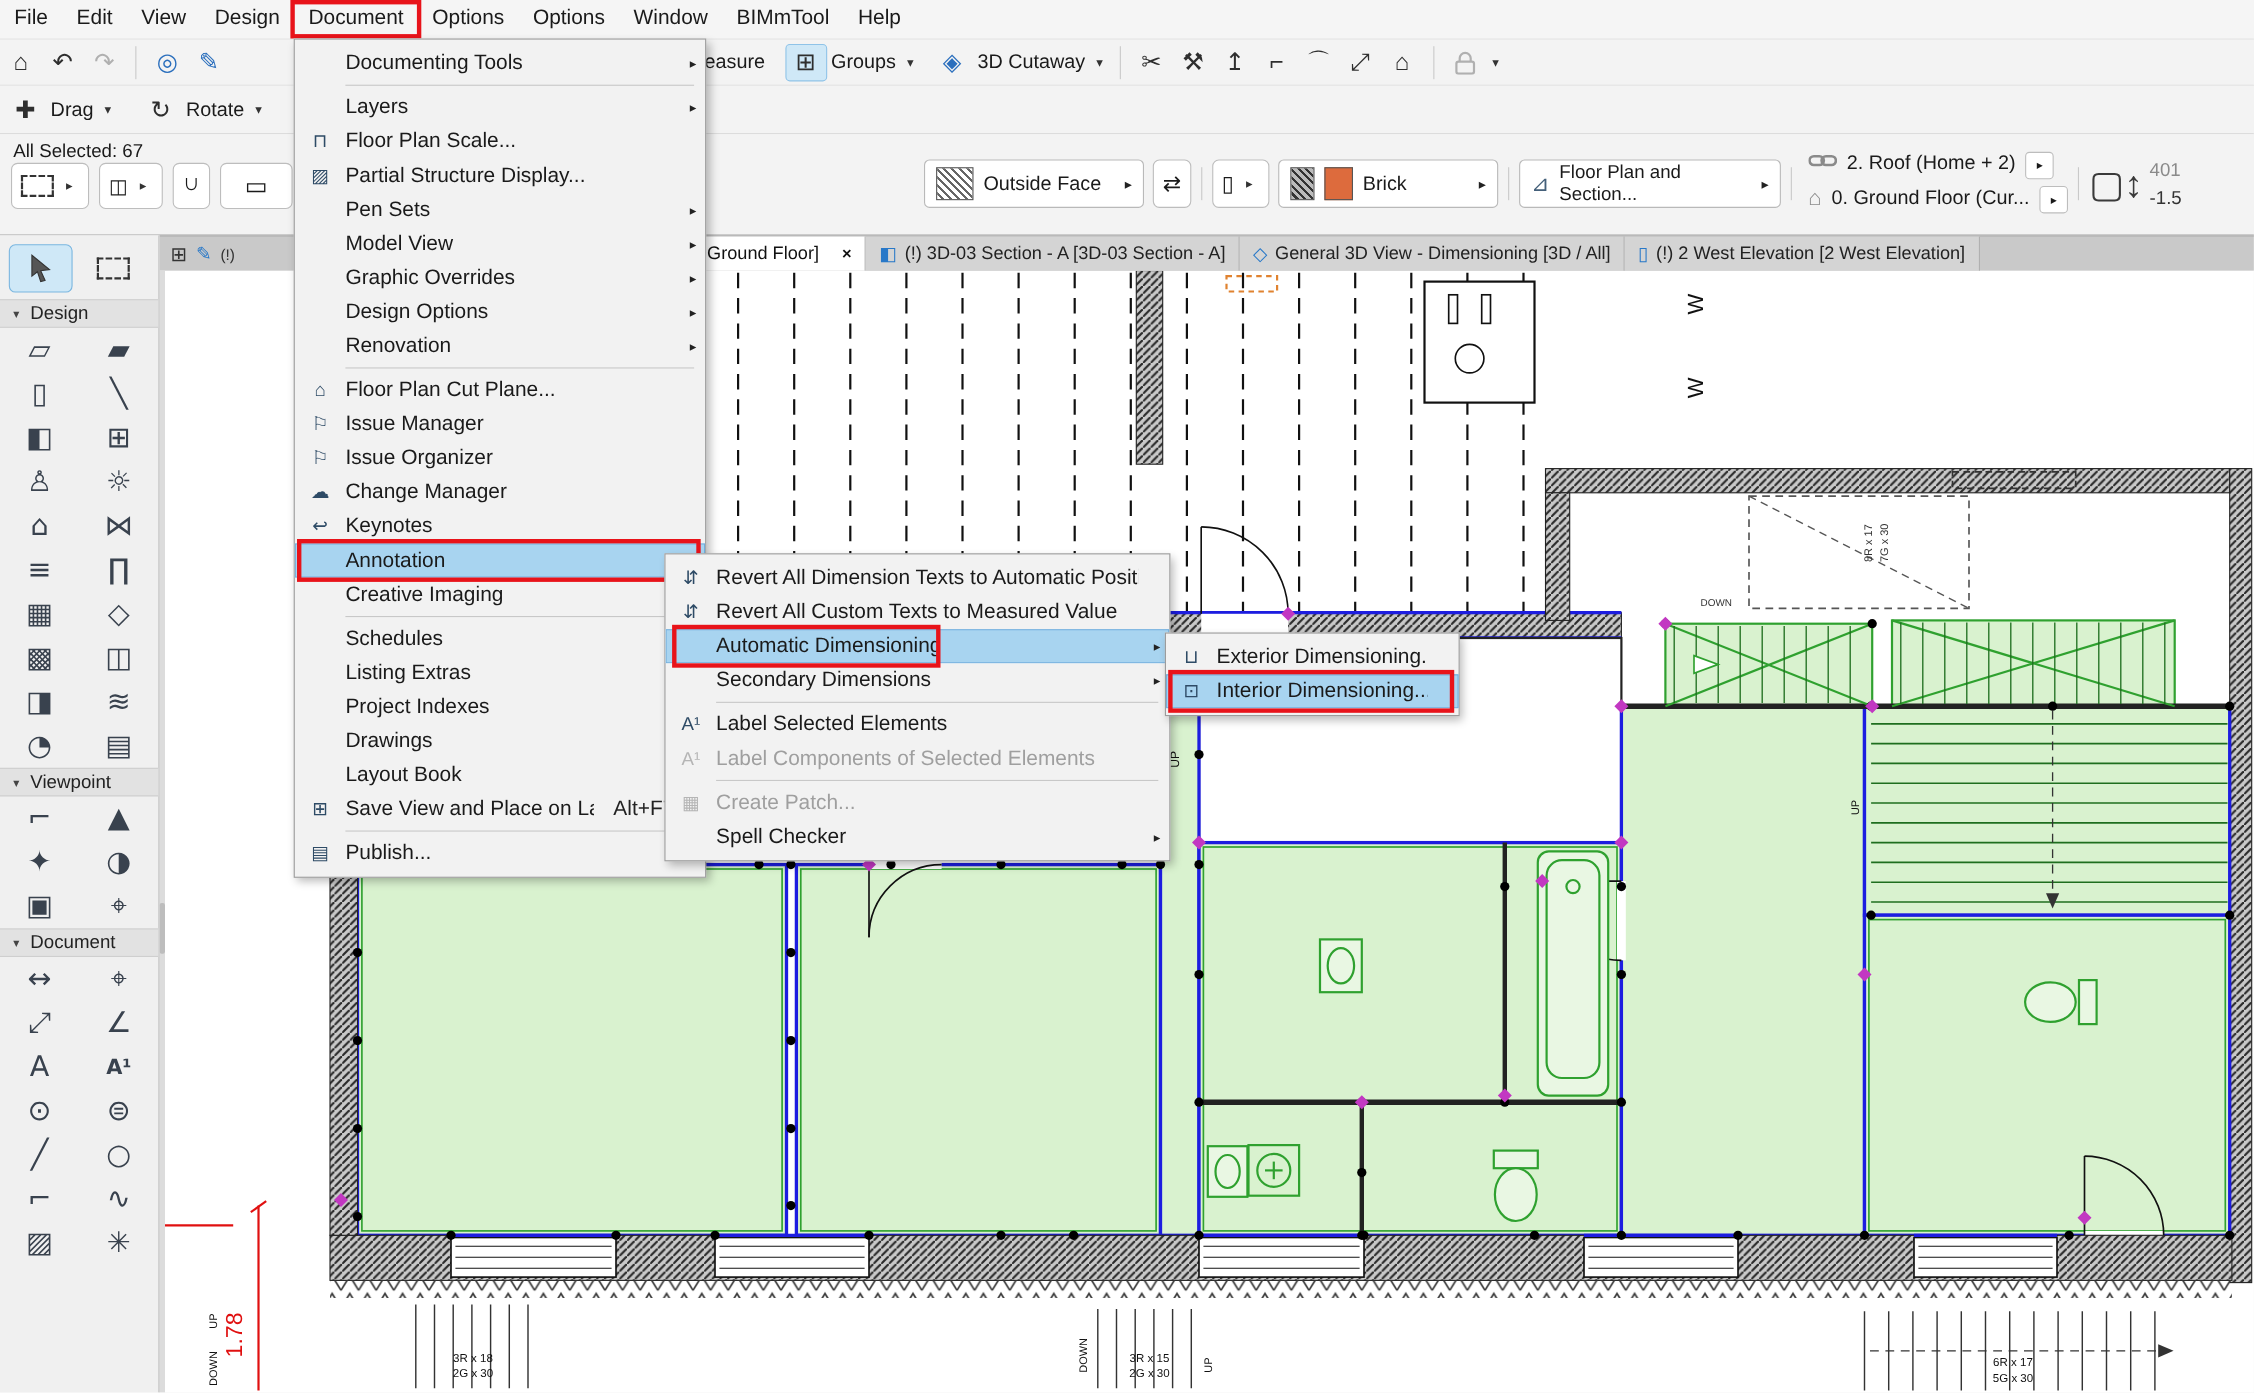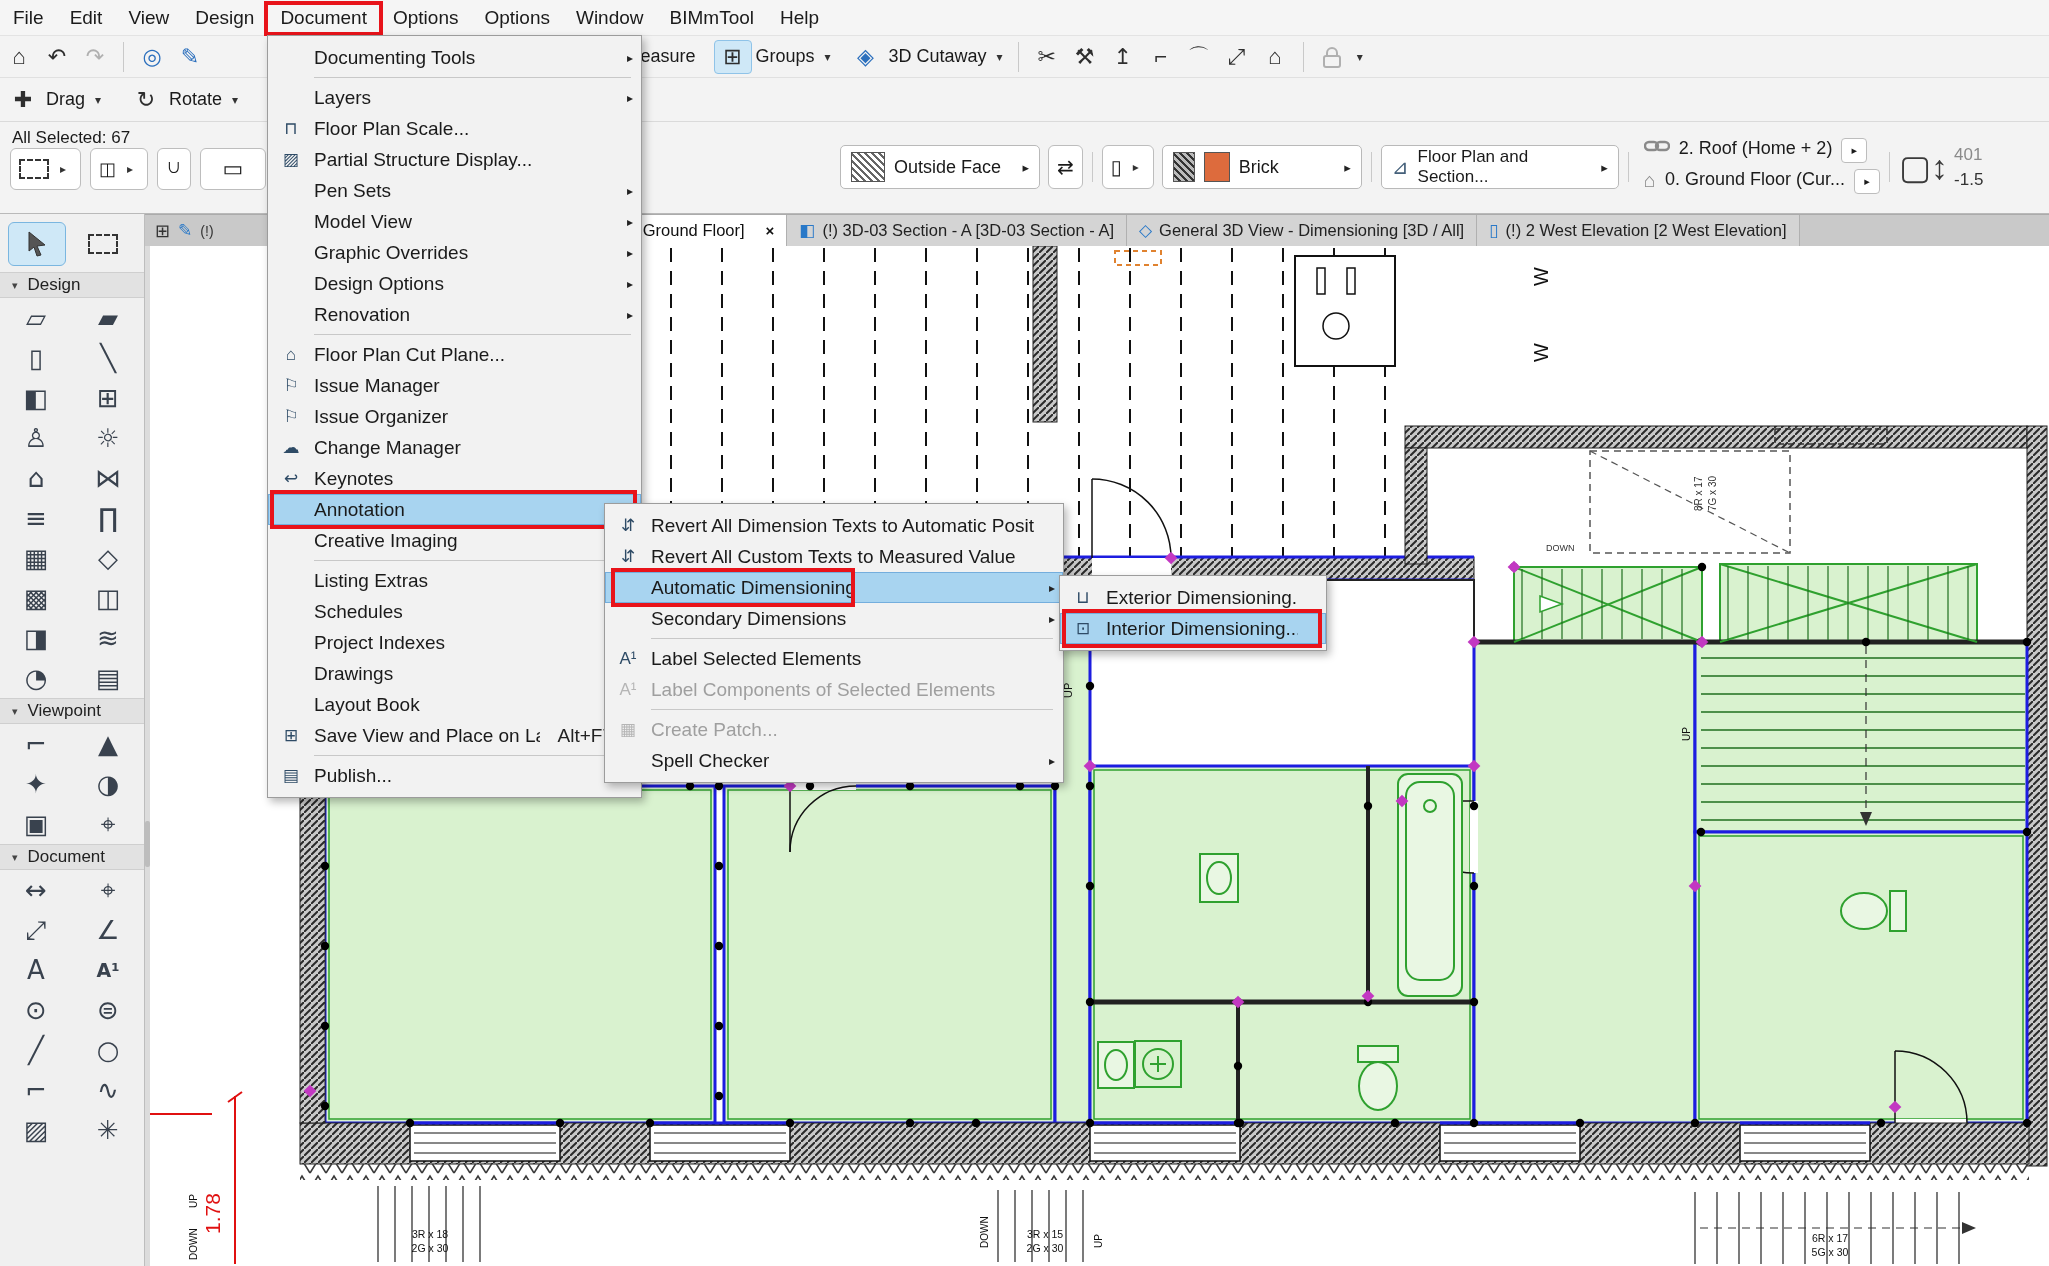--- a/index.html
+++ b/index.html
@@ -3,21 +3,21 @@
 <meta charset="utf-8">
 <style>
   :root{ --red:#e8131a; --hl:#a8d4f0; --blue:#1d1de0; --green:#2fa12f; }
   *{box-sizing:border-box;}
   html,body{margin:0;padding:0;}
   body{font-family:"Liberation Sans",sans-serif;color:#1a1a1a;}
   #app{position:relative;width:2049px;height:1266px;overflow:hidden;background:#f3f3f3;}
 
   
   .menubar{position:absolute;left:0;top:0;width:100%;height:36px;background:#f5f5f5;
-    display:flex;align-items:center;font-size:19px;z-index:40;border-bottom:1px solid #e3e3e3;}
+    display:flex;align-items:flex-end;font-size:19px;z-index:40;border-bottom:1px solid #e3e3e3;}
   .mb-item{padding:0 13px;line-height:36px;position:relative;cursor:default;}
   .mb-redbox{position:absolute;left:-3px;right:-3px;top:1px;bottom:0;border:4px solid var(--red);pointer-events:none;z-index:90;}
 
   
   .tb{position:absolute;left:0;right:0;background:#f3f3f3;display:flex;align-items:center;z-index:10;}
   .tb1{top:36px;height:42px;border-bottom:1px solid #e0e0e0;}
   .tb2{top:78px;height:44px;border-bottom:1px solid #dadada;}
   .tb3{top:122px;height:92px;border-bottom:1px solid #b9b9b9;display:block;}
   .ticon{width:38px;height:34px;display:inline-flex;align-items:center;justify-content:center;
     font-size:22px;color:#2e2e2e;border-radius:4px;}
@@ -742,26 +742,26 @@
         <div class="redbox-item wide"></div>
       </div>
       <div class="mi">
         <span class="gut"></span>
         <span class="lbl">Creative Imaging</span>
         <span class="sub">▸</span>
       </div>
       <div class="msep"></div>
       <div class="mi">
         <span class="gut"></span>
+        <span class="lbl">Schedules</span>
+        <span class="sub">▸</span>
+      </div>
+      <div class="mi">
+        <span class="gut"></span>
         <span class="lbl">Listing Extras</span>
-        <span class="sub">▸</span>
-      </div>
-      <div class="mi">
-        <span class="gut"></span>
-        <span class="lbl">Schedules</span>
         <span class="sub">▸</span>
       </div>
       <div class="mi">
         <span class="gut"></span>
         <span class="lbl">Project Indexes</span>
         <span class="sub">▸</span>
       </div>
       <div class="mi">
         <span class="gut"></span>
         <span class="lbl">Drawings</span>

